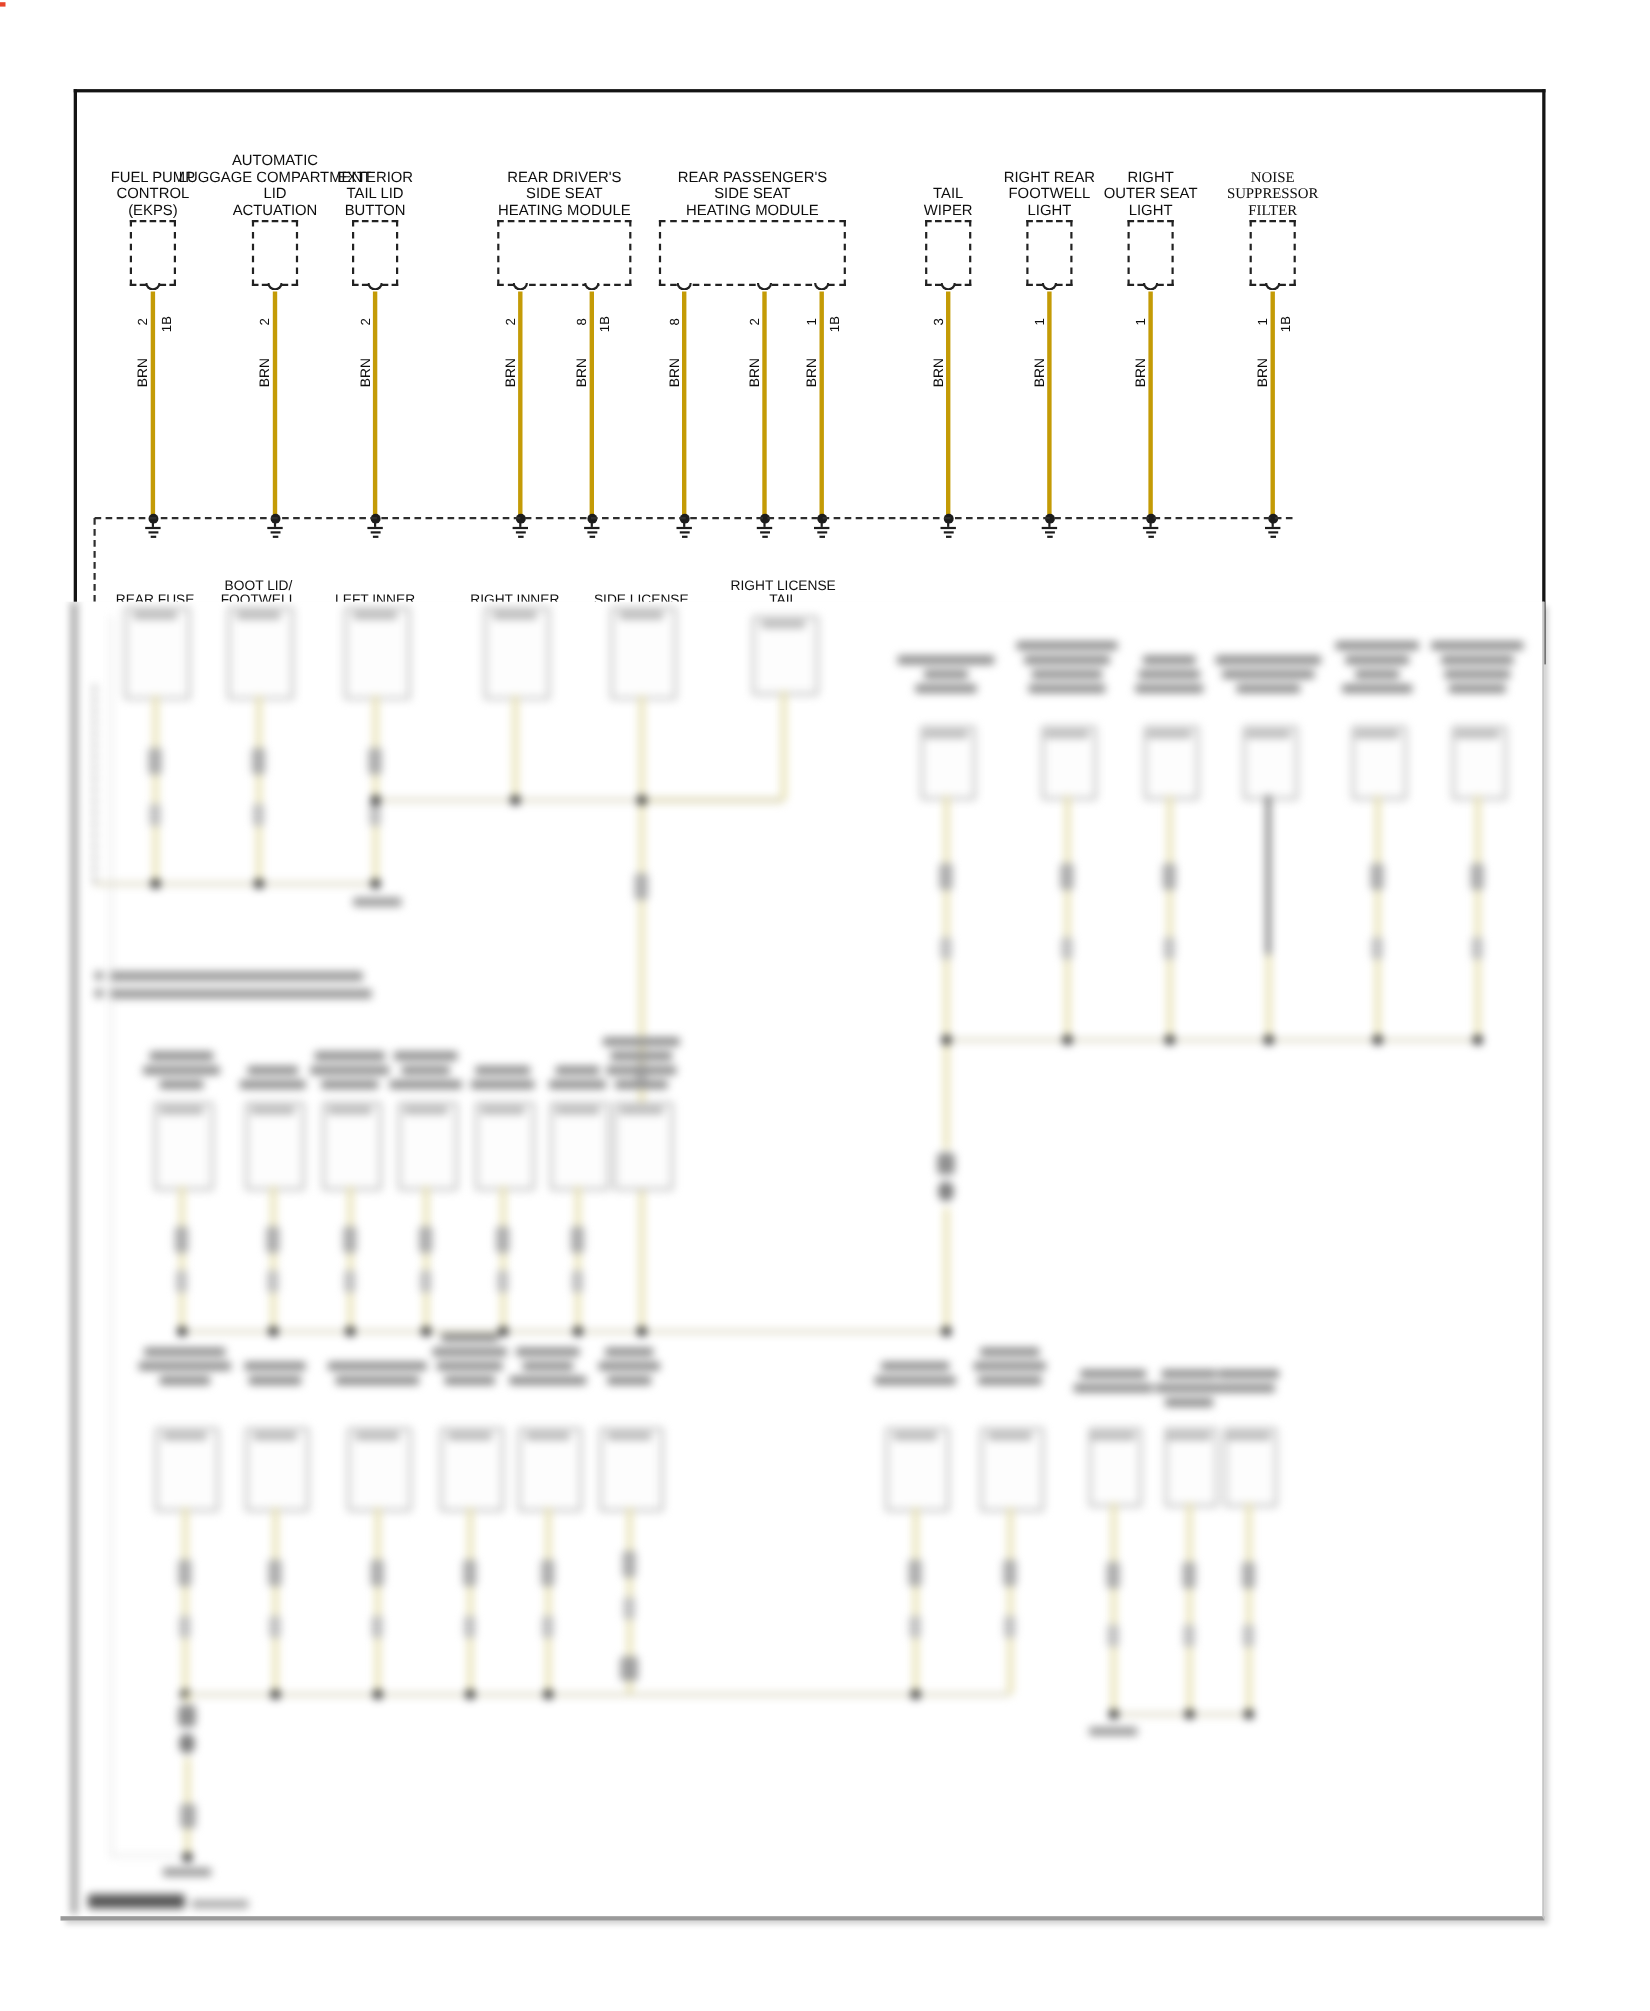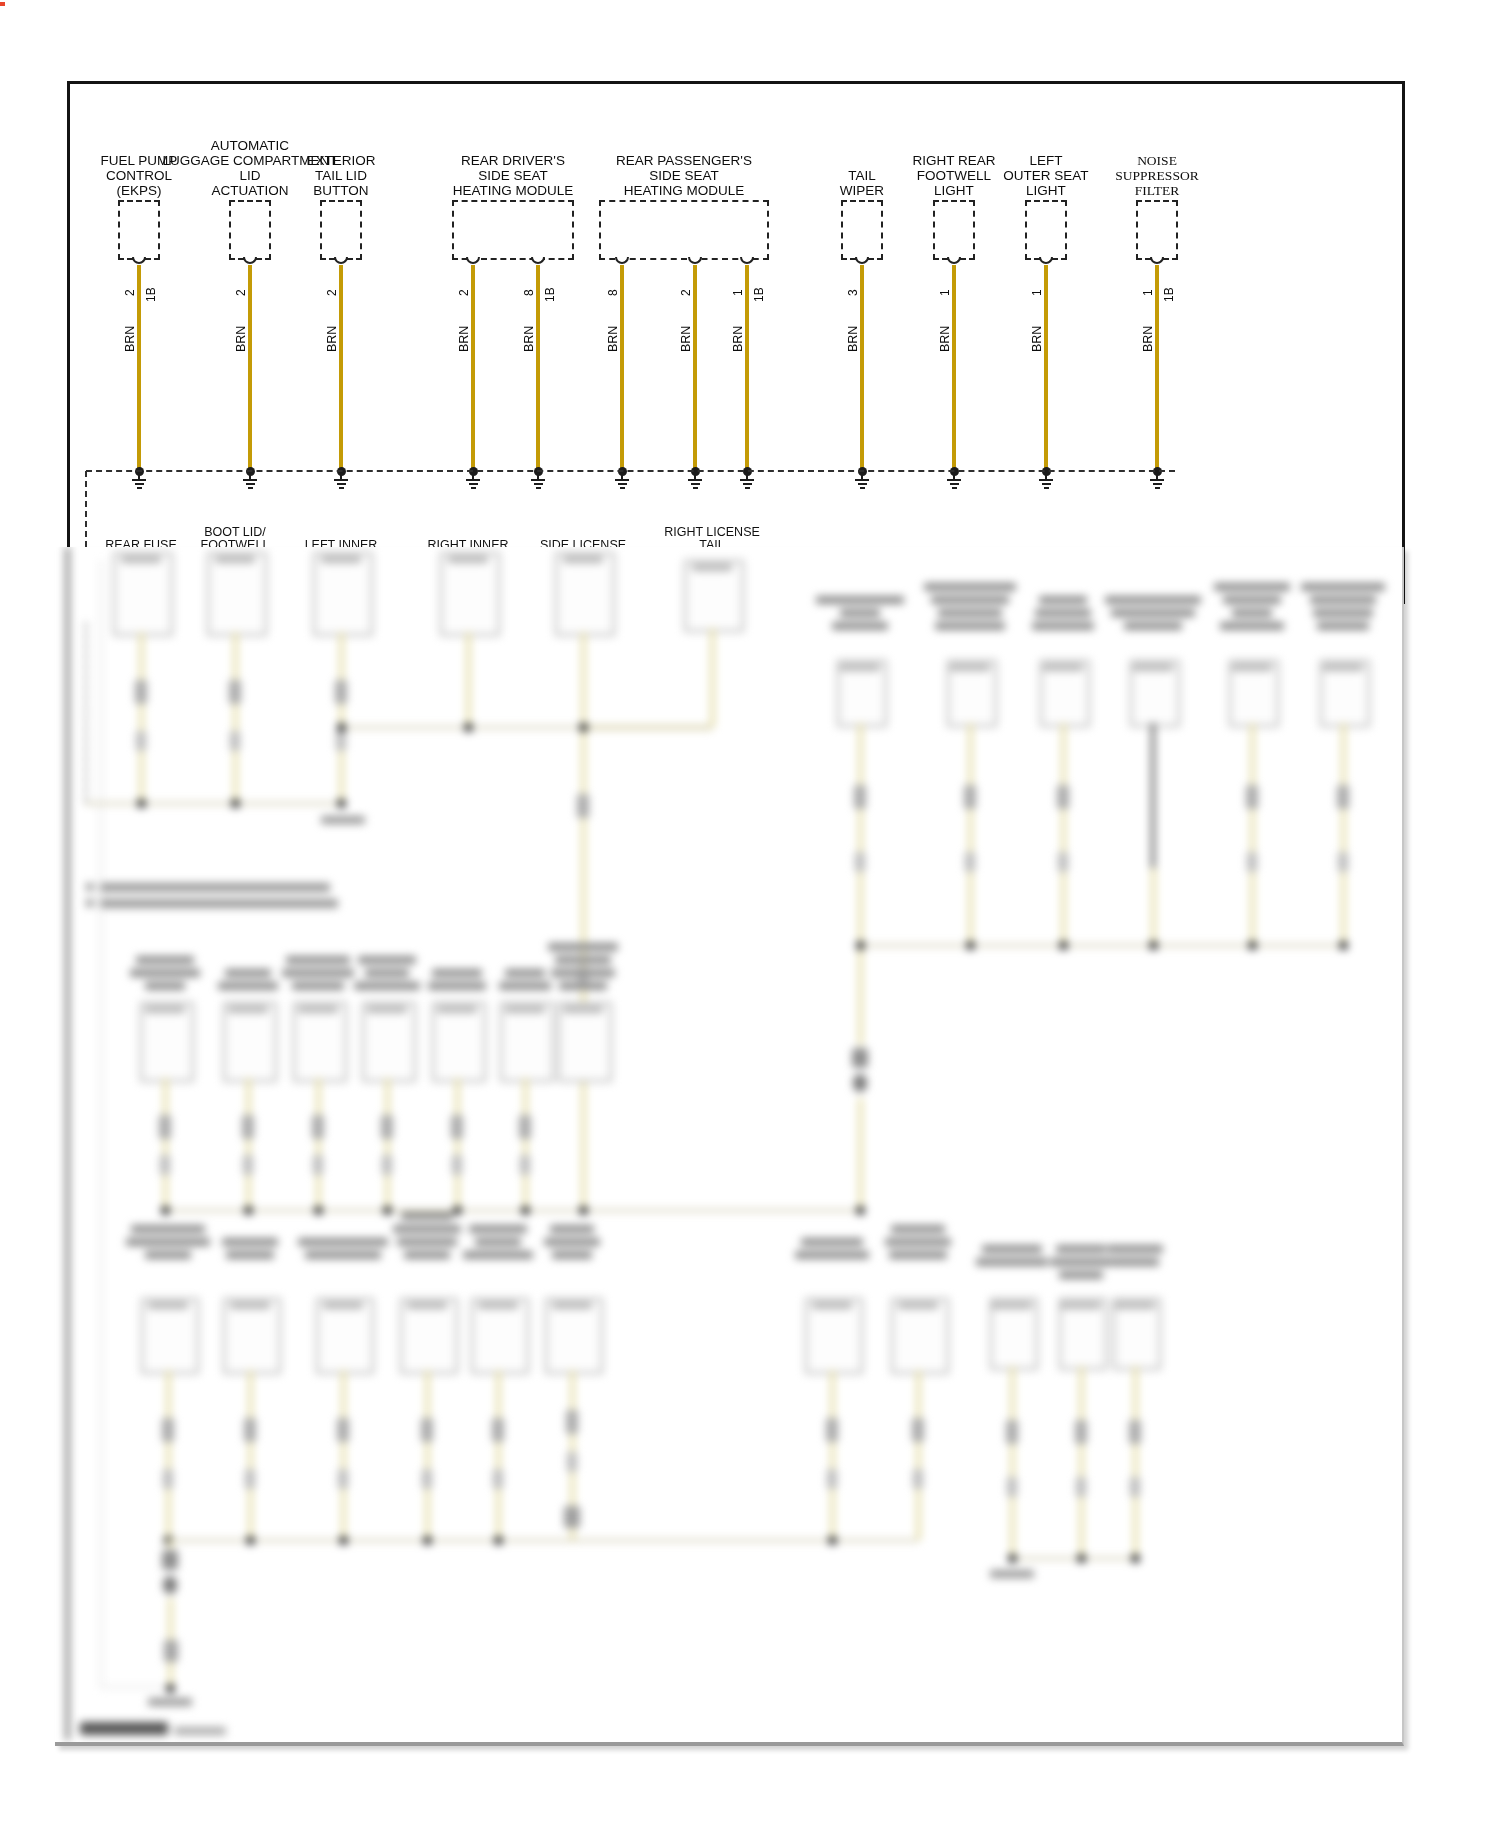--- a/index.html
+++ b/index.html
@@ -154,21 +154,21 @@
       <div class="abs cup" style="left: 947px; top: 257px; width: 10px; height: 5px;"></div>
       <div class="abs" style="left: 952px; top: 265px; width: 4px; height: 206px; background: rgb(196, 155, 6);"></div>
       <div class="abs rot" style="left: 938px; top: 296px; font-size: 12px;">1</div>
       <div class="abs rot" style="left: 938px; top: 352px; font-size: 12.5px;">BRN</div>
       <div class="abs" style="left: 949.5px; top: 466.5px; width: 9px; height: 9px; background: rgb(28, 28, 28); border-radius: 50%;"></div>
       <div class="abs" style="left: 953px; top: 471px; width: 2px; height: 8px; background: rgb(28, 28, 28);"></div>
       <div class="abs" style="left: 947px; top: 479px; width: 14px; height: 2px; background: rgb(28, 28, 28);"></div>
       <div class="abs" style="left: 949.5px; top: 483px; width: 9px; height: 2px; background: rgb(28, 28, 28);"></div>
       <div class="abs" style="left: 951.5px; top: 487px; width: 5px; height: 2px; background: rgb(28, 28, 28);"></div>
       <div class="abs comp-label" style="left: 886px; width: 320px; top: 153px;">
-        <div>LEFT</div>
+        <div>RIGHT</div>
         <div>OUTER SEAT</div>
         <div>LIGHT</div>
       </div>
       <div class="abs dash-box" style="left: 1025px; top: 200px; width: 38px; height: 56px;"></div>
       <div class="abs cup" style="left: 1039px; top: 257px; width: 10px; height: 5px;"></div>
       <div class="abs" style="left: 1044px; top: 265px; width: 4px; height: 206px; background: rgb(196, 155, 6);"></div>
       <div class="abs rot" style="left: 1030px; top: 296px; font-size: 12px;">1</div>
       <div class="abs rot" style="left: 1030px; top: 352px; font-size: 12.5px;">BRN</div>
       <div class="abs" style="left: 1041.5px; top: 466.5px; width: 9px; height: 9px; background: rgb(28, 28, 28); border-radius: 50%;"></div>
       <div class="abs" style="left: 1045px; top: 471px; width: 2px; height: 8px; background: rgb(28, 28, 28);"></div>

